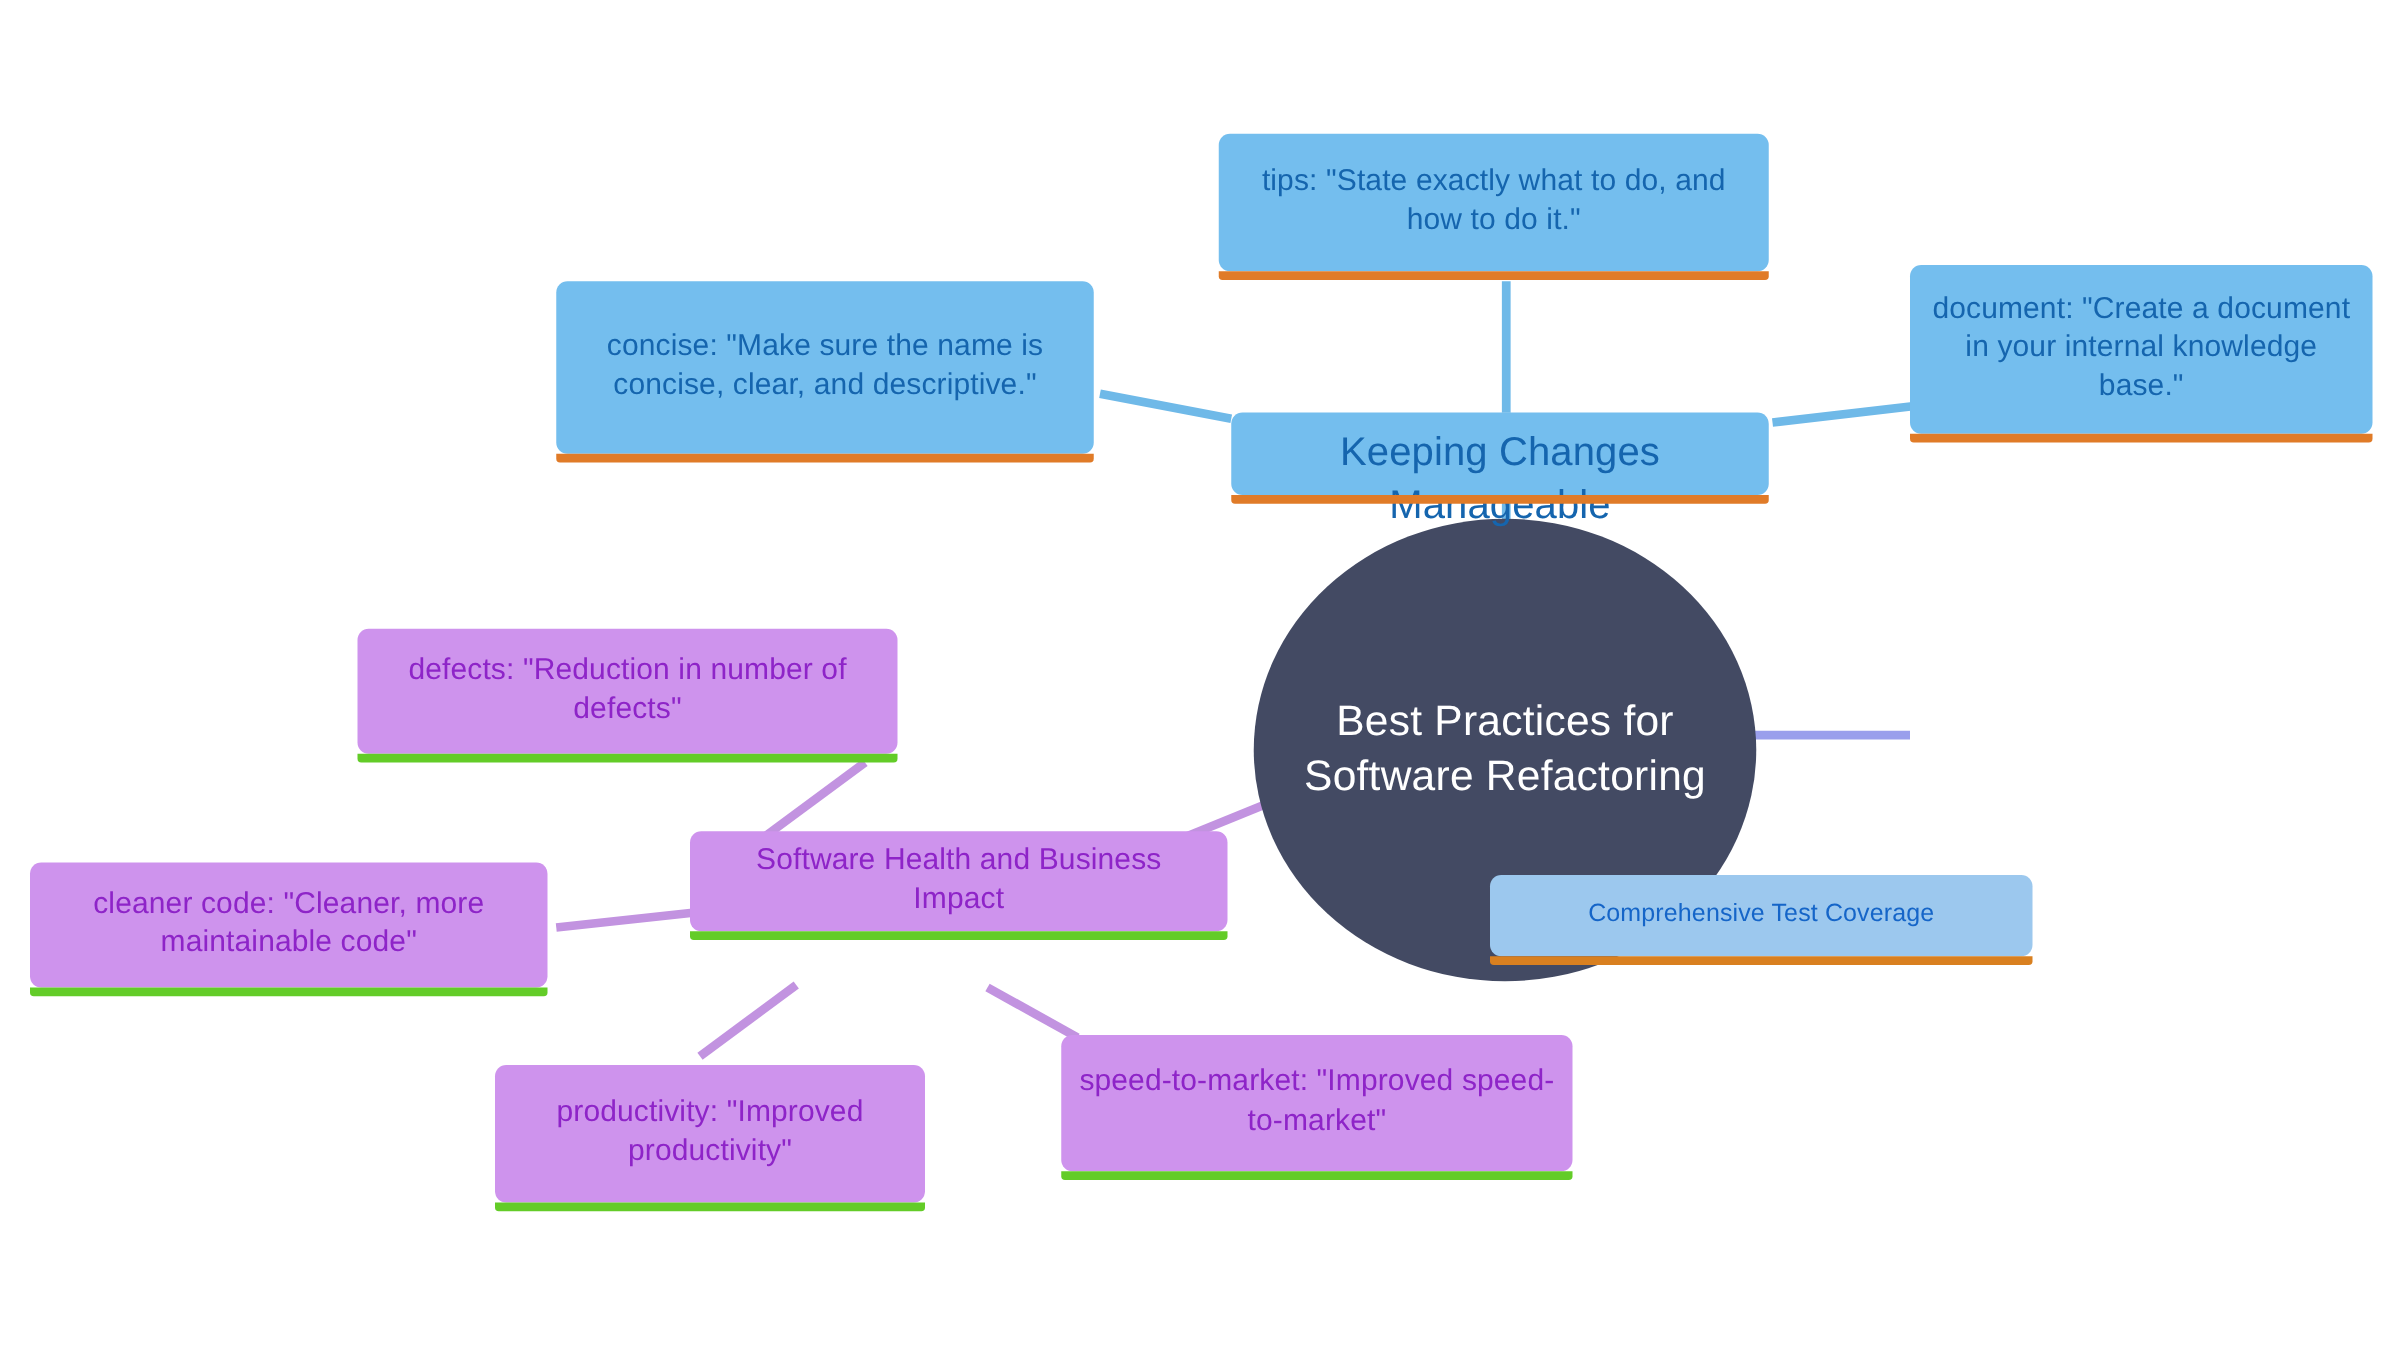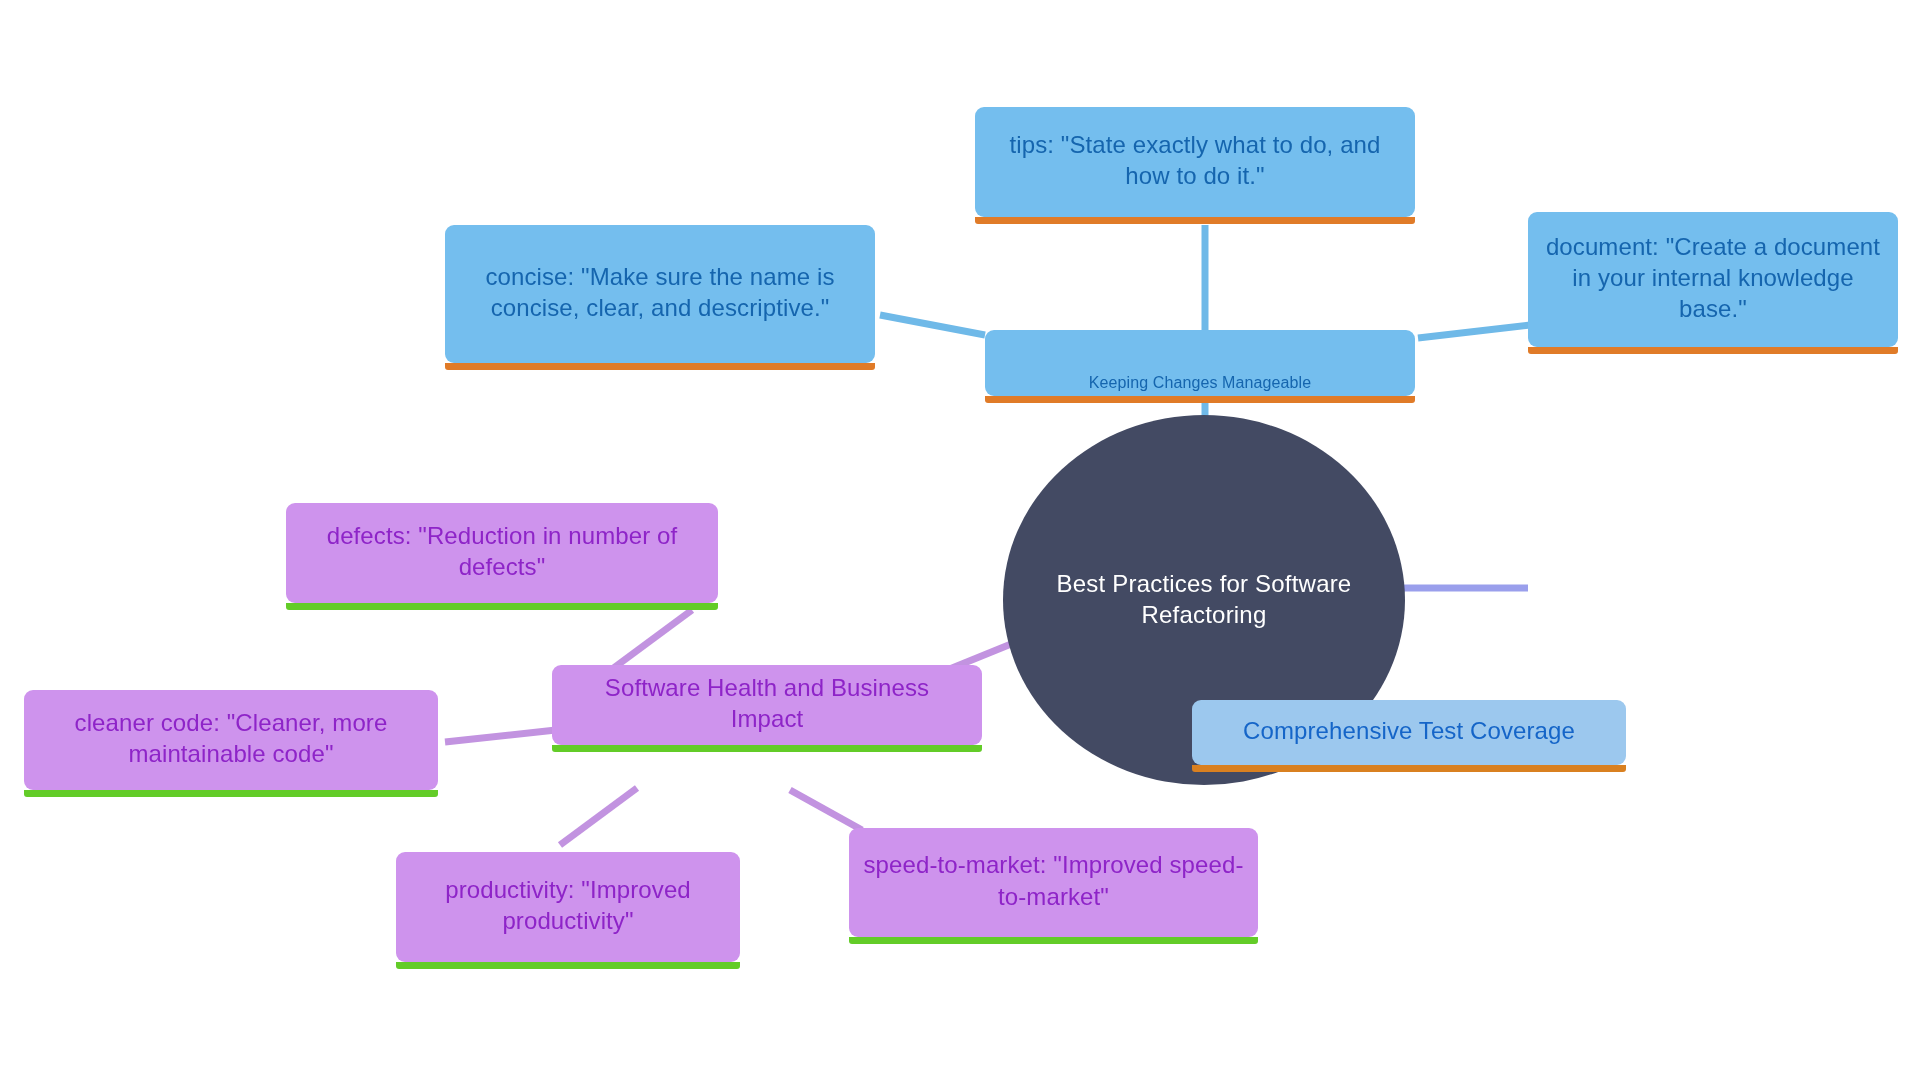--- a/index.html
+++ b/index.html
@@ -33,21 +33,21 @@
     border-radius: 50%;
     background: #434A63;
     display: flex;
     align-items: center;
     justify-content: center;
     text-align: center;
     box-sizing: border-box;
   }
   .root-label {
     color: #ffffff;
-    font-size: 24px;
+    font-size: 34px;
     line-height: 1.28;
     letter-spacing: 0.2px;
     padding: 0 34px;
   }
 
   
   .node {
     position: absolute;
     box-sizing: border-box;
     border-radius: 9px;
@@ -125,42 +125,42 @@
     <path d="M 637 788 L 560 845" stroke="#C293E0" stroke-width="7" fill="none"></path>
 
     <path d="M 790 790 L 862 830" stroke="#C293E0" stroke-width="7" fill="none"></path>
   </svg>
 
   <div class="root-node" style="left:1003px; top:415px; width:402px; height:370px;">
     <span class="root-label">Best Practices for Software Refactoring</span>
   </div>
 
   <div class="node theme-blue" style="left:985px; top:330px; width:430px; height:66px;">
-    <span class="node-label" style="font-size:16px;margin-top:44px;">Keeping Changes Manageable</span>
+    <span class="node-label" style="font-size:32px;margin-top:44px;">Keeping Changes Manageable</span>
     <span class="underline"></span>
   </div>
 
   <div class="node theme-blue" style="left:975px; top:107px; width:440px; height:110px;">
     <span class="node-label" style="font-size:24px;">tips: "State exactly what to do, and how to do it."</span>
     <span class="underline"></span>
   </div>
 
   <div class="node theme-blue" style="left:445px; top:225px; width:430px; height:138px;">
     <span class="node-label" style="font-size:24px;">concise: "Make sure the name is concise, clear, and descriptive."</span>
     <span class="underline"></span>
   </div>
 
   <div class="node theme-blue" style="left:1528px; top:212px; width:370px; height:135px;">
     <span class="node-label" style="font-size:24px;">document: "Create a document in your internal knowledge base."</span>
     <span class="underline"></span>
   </div>
 
 
   <div class="node theme-blue-light" style="left:1192px; top:700px; width:434px; height:65px;">
-    <span class="node-label" style="font-size:24px;">Comprehensive Test Coverage</span>
+    <span class="node-label" style="font-size:20px;">Comprehensive Test Coverage</span>
     <span class="underline"></span>
   </div>
 
   <div class="node theme-purple" style="left:552px; top:665px; width:430px; height:80px;">
     <span class="node-label" style="font-size:24px;">Software Health and Business Impact</span>
     <span class="underline"></span>
   </div>
 
   <div class="node theme-purple" style="left:286px; top:503px; width:432px; height:100px;">
     <span class="node-label" style="font-size:24px;">defects: "Reduction in number of defects"</span>

